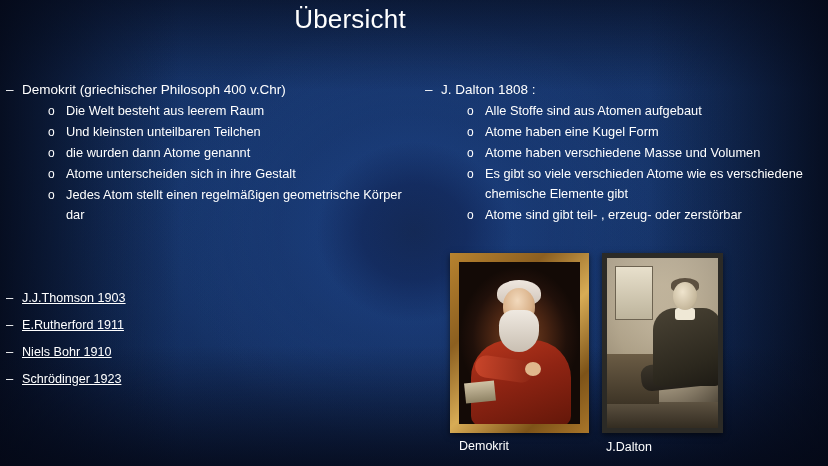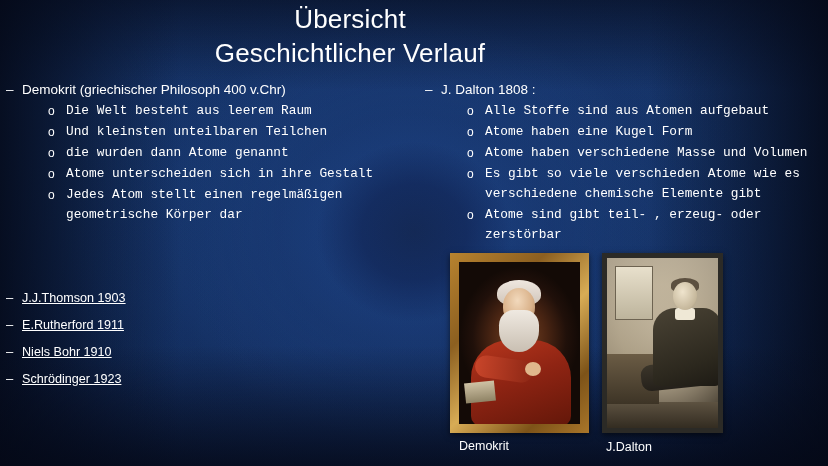--- a/index.html
+++ b/index.html
@@ -104,21 +104,21 @@
     line-height: 20px;
     margin-left: 42px;
     margin-bottom: 1px;
   }
   .lvl2 .circ {
     width: 18px;
     flex: 0 0 18px;
     color: #ffffff;
     font-size: 12px;
   }
-  .lvl2 .txt { flex: 1; font-family: Liberation Mono, monospace; }
+  .lvl2 .txt { flex: 1; }
 
   .links {
     position: absolute;
     left: 6px;
     top: 288px;
     width: 330px;
     z-index: 5;
   }
   .link-row {
     display: flex;
@@ -307,21 +307,20 @@
 <body>
 
 <div class="slide">
   <div class="edge-dark-top"></div>
   <div class="edge-dark-left"></div>
   <div class="edge-dark-right"></div>
   <div class="edge-dark-bottom"></div>
 
   <div class="title">
     <div class="title-line">Übersicht</div>
-    <div class="title-line">Geschichtlicher Verlauf</div>
   </div>
 
   <div class="col-left">
     <div class="lvl1">
       <span class="dash">–</span>
       <span class="txt">Demokrit (griechischer Philosoph 400 v.Chr)</span>
     </div>
     <div class="lvl2">
       <span class="circ">o</span>
       <span class="txt">Die Welt besteht aus leerem Raum</span>

